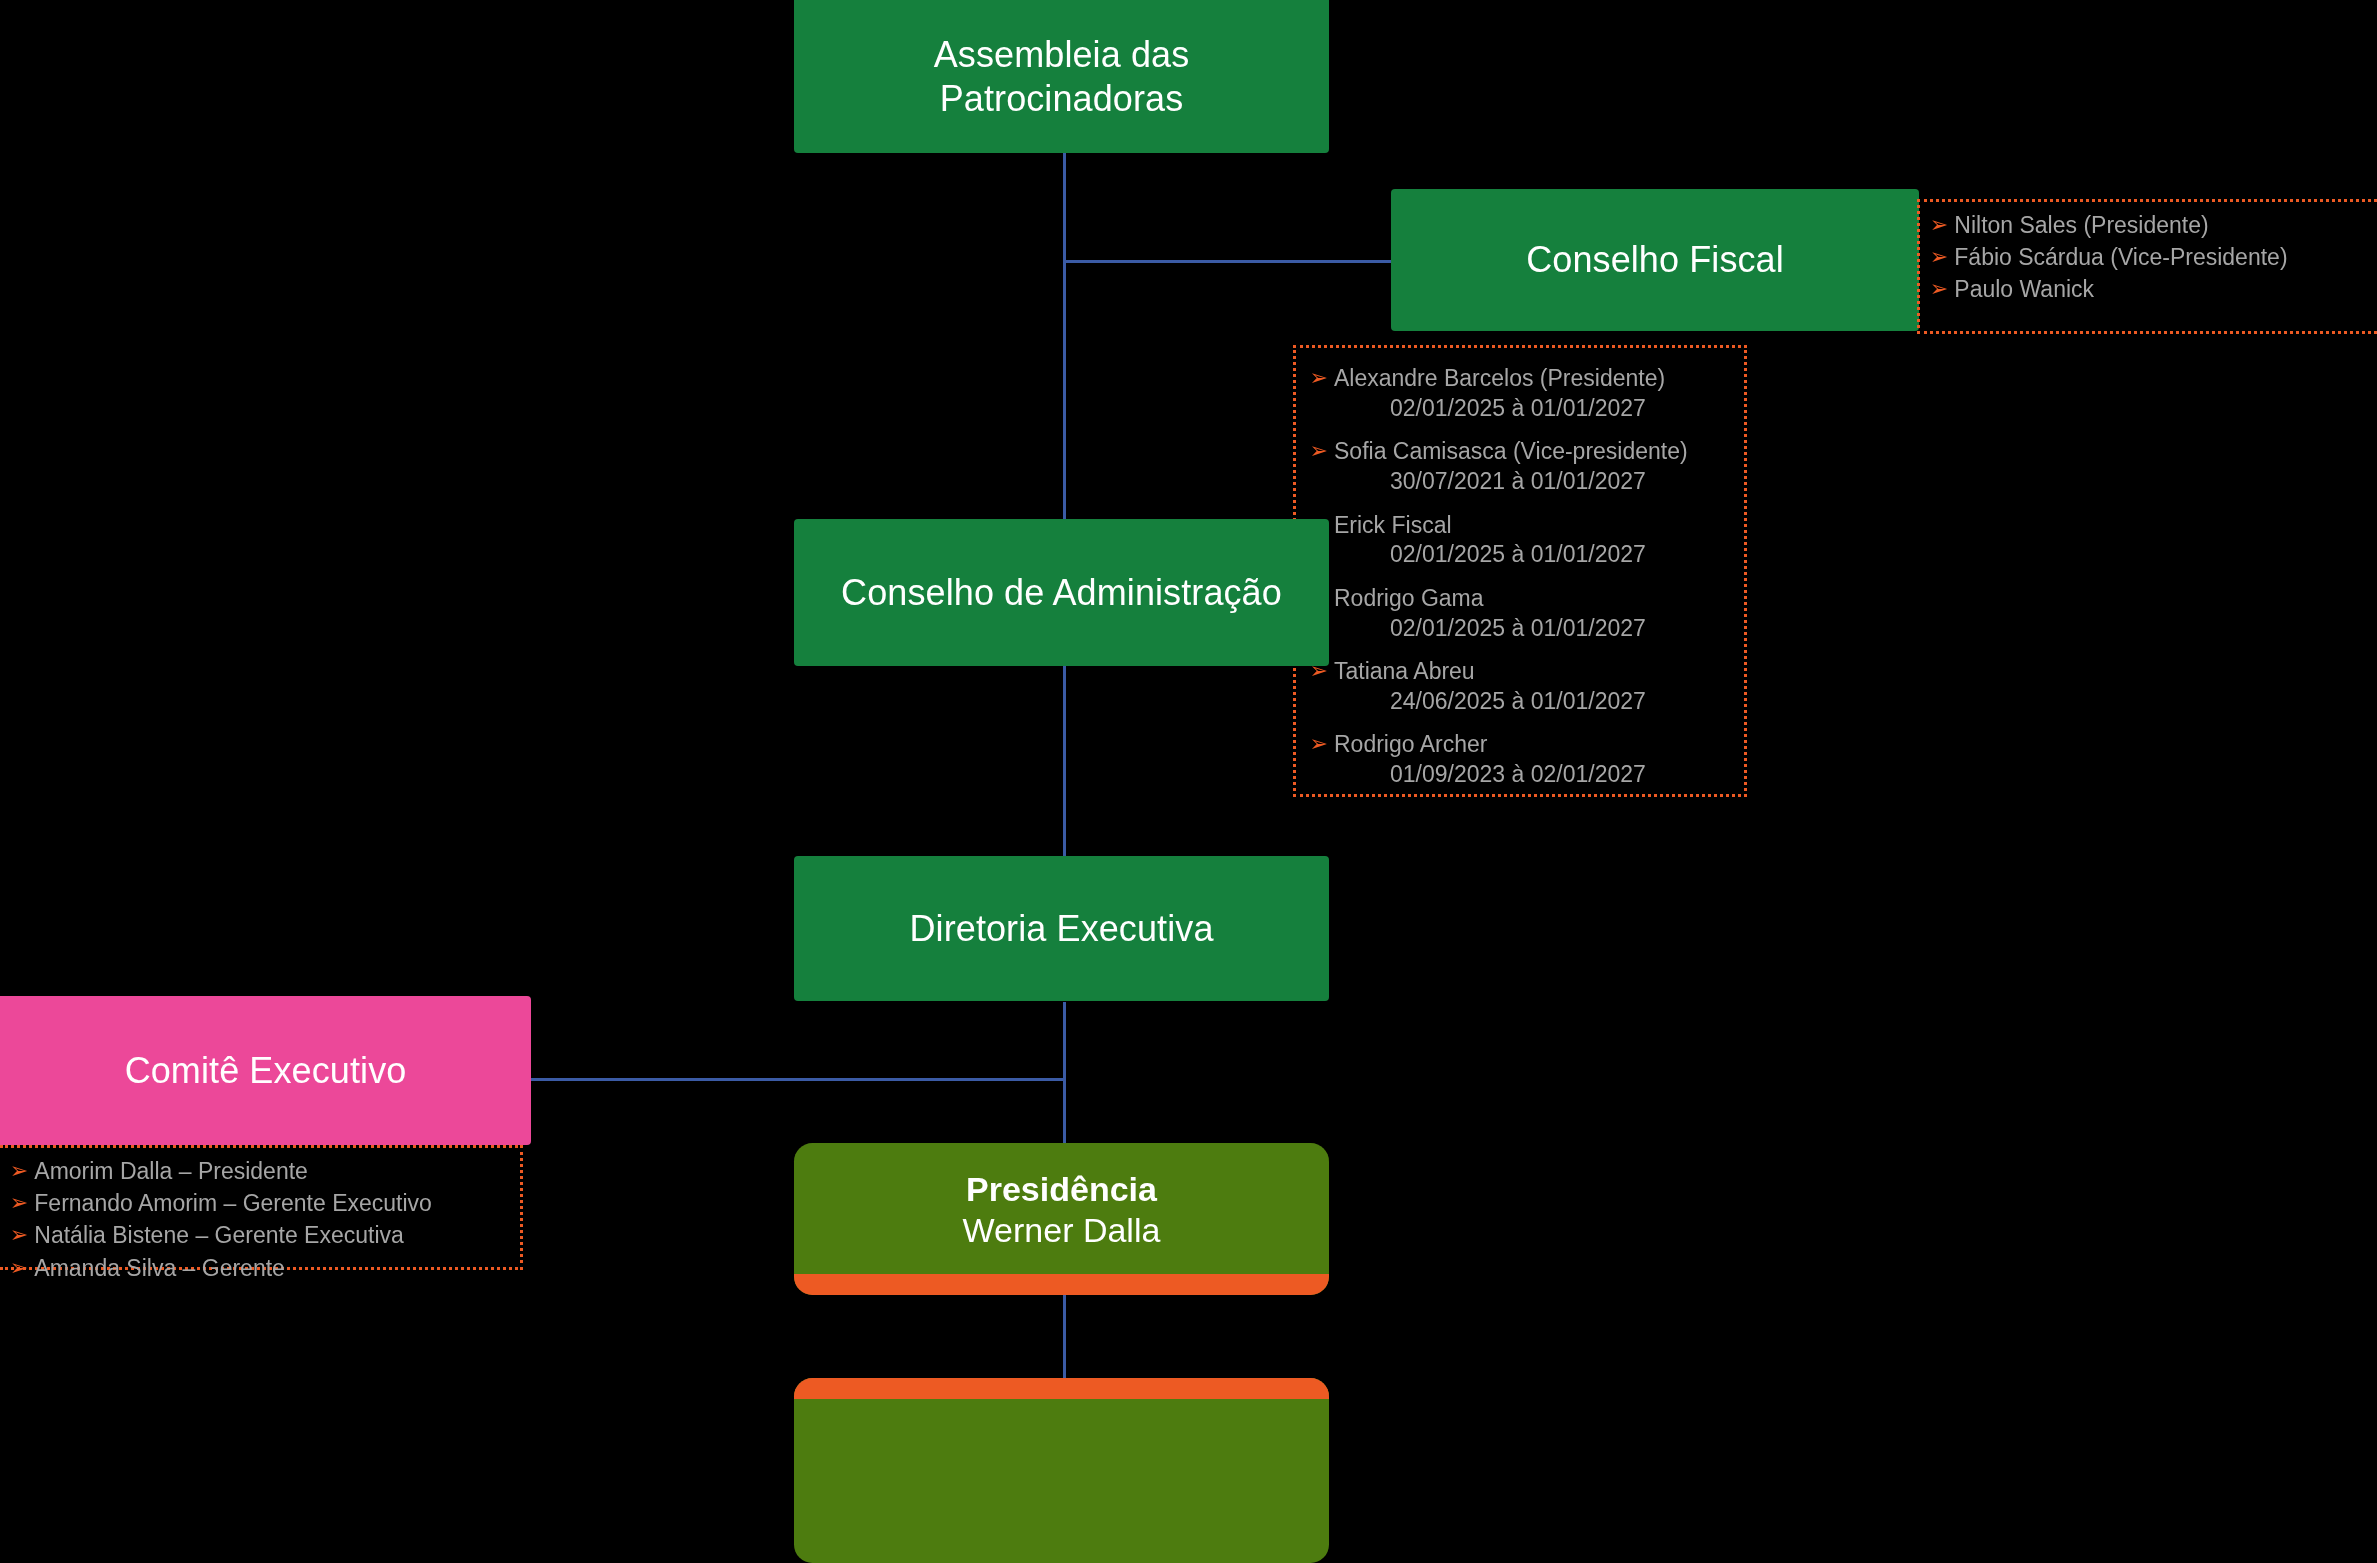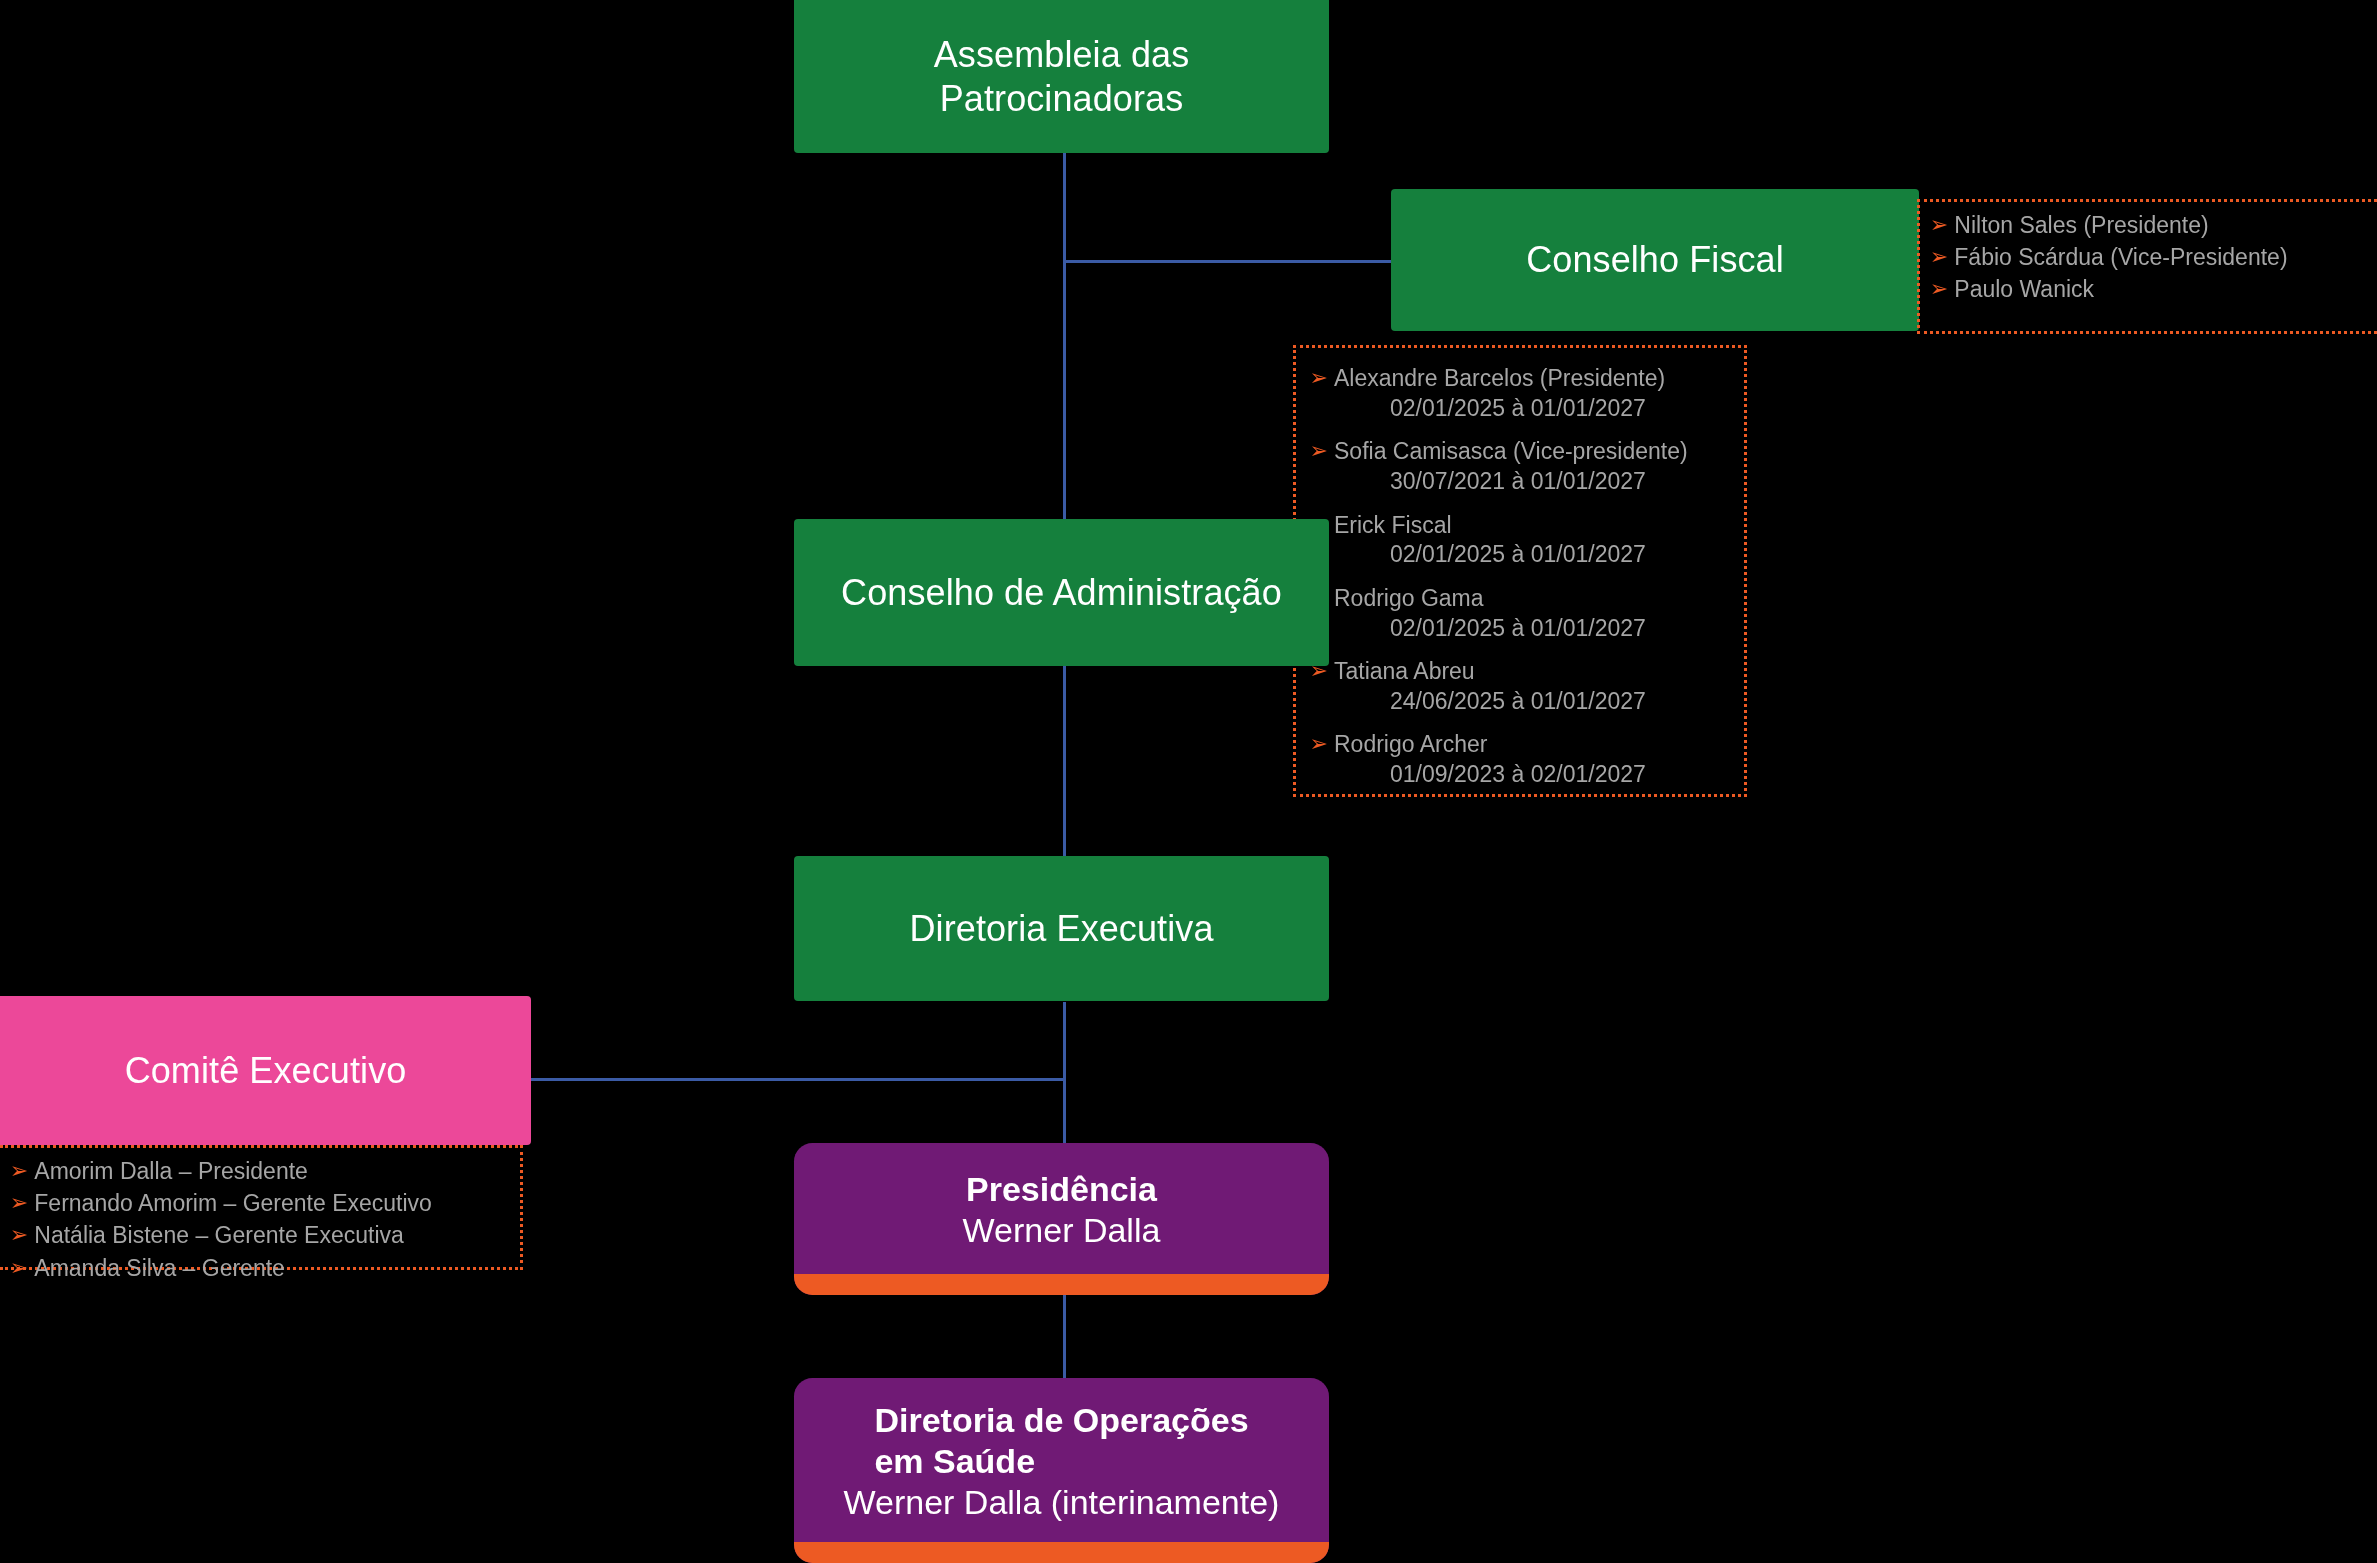--- a/index.html
+++ b/index.html
@@ -46,21 +46,21 @@
     line-height: 1.22;
     font-weight: 400;
     letter-spacing: 0.1px;
     padding: 0 16px;
   }
 
   
   .dept {
     position: absolute;
     border-radius: 18.4px;
-    background: #701a75;
+    background: #4d7c0f;
     overflow: hidden;
     box-sizing: border-box;
     display: flex;
     flex-direction: column;
     justify-content: flex-start;
   }
   .dept-body {
     flex: 1 1 auto;
     display: flex;
     flex-direction: column;
@@ -248,22 +248,17 @@
 
   <div class="dept" style="left:794px; top:1143px; width:535px; height:152px;">
     <div class="dept-body">
       <div class="dept-name" style="white-space:pre-line;">Presidência</div>
       <div class="dept-person">Werner Dalla</div>
     </div>
     <div class="dept-bar"></div>
   </div>
 
   <div class="dept" style="left:794px; top:1378px; width:535px; height:185px;">
-    <div class="dept-body">
-      <div class="dept-name" style="white-space:pre-line;">Diretoria de Operações
-em Saúde</div>
-      <div class="dept-person">Werner Dalla (interinamente)</div>
-    </div>
     <div class="dept-bar"></div>
   </div>
 
 </div>
 
 
 </body></html>

